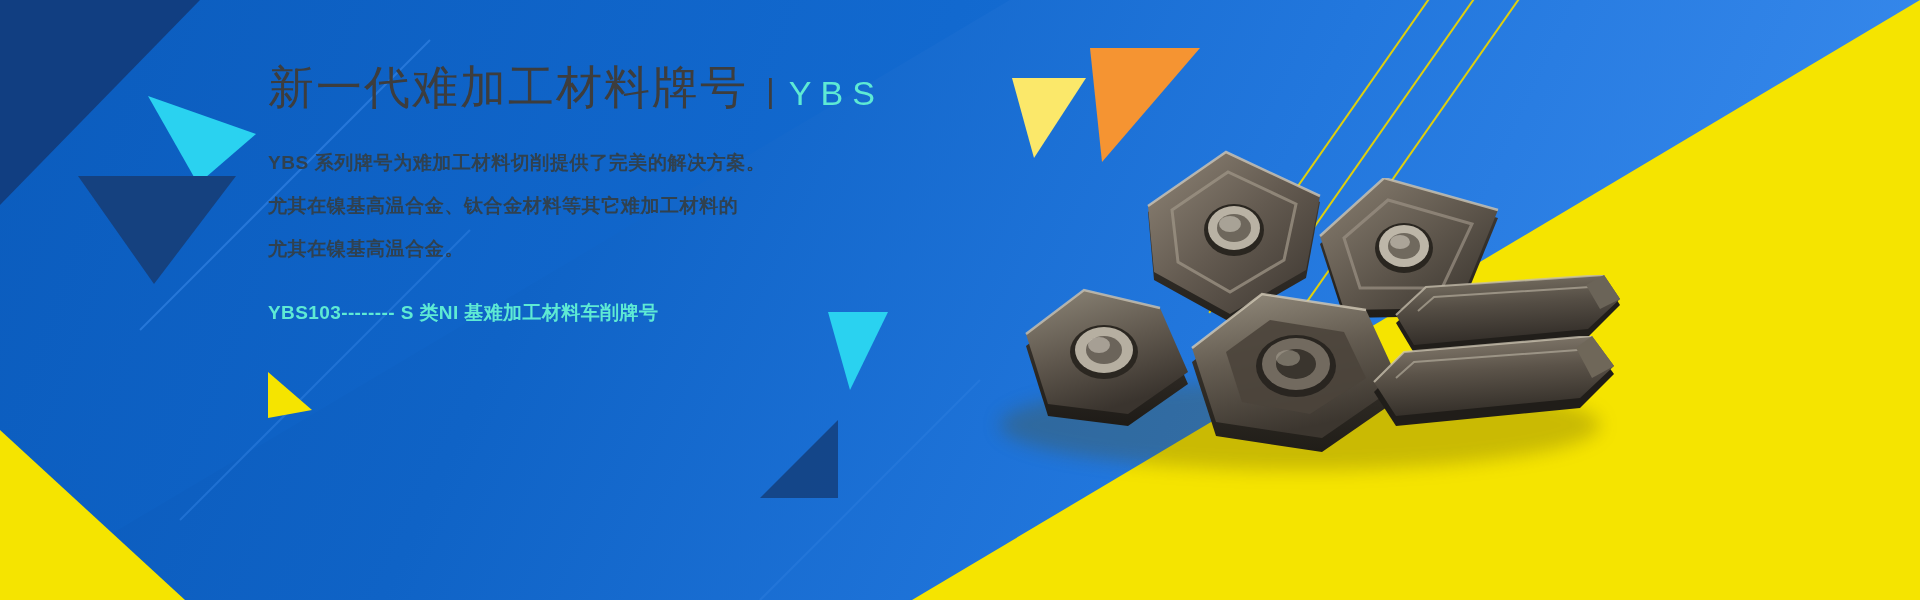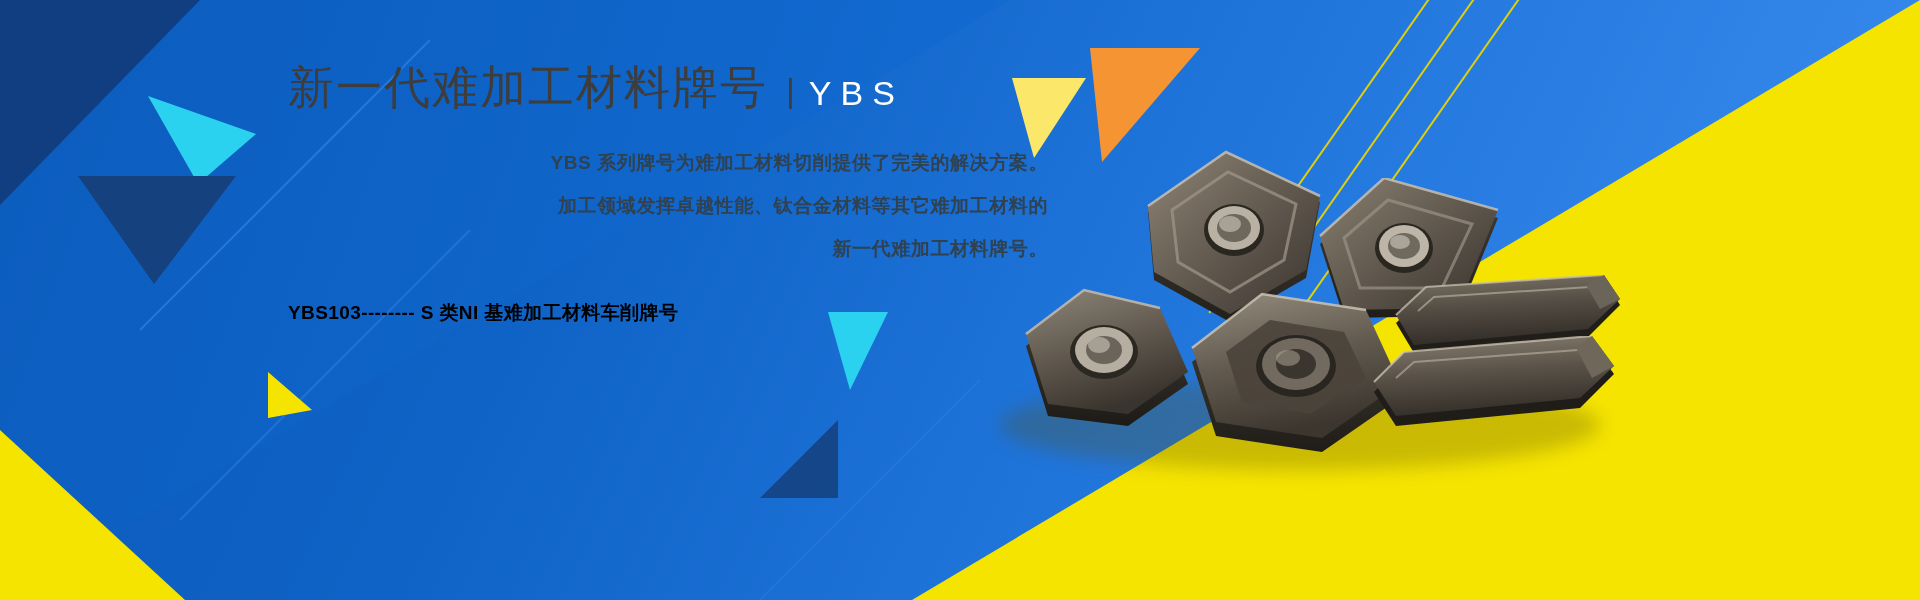--- a/index.html
+++ b/index.html
@@ -38,21 +38,21 @@
     transform-origin:0 0;
     opacity:.95;
   }
 
   
   .shape{position:absolute;}
 
   
   .content{
     position:absolute;
-    left:288px;top:64px;
+    left:268px;top:64px;
     width:760px;
   }
   .headline{
     display:flex;align-items:flex-end;
     color:#3c3c3c;
     white-space:nowrap;
   }
   .headline .h-cn{
     font-size:46px;
     line-height:1;
@@ -65,47 +65,46 @@
     line-height:1;
     margin:0 14px 3px 18px;
     color:#3d3d3d;
     font-weight:300;
   }
   .headline .h-en{
     font-size:34px;
     line-height:1;
     letter-spacing:9px;
     margin-bottom:0;
-    color:#ffffff;
+    color:#5eead4;
     font-weight:400;
   }
 
   .desc{
     margin-top:38px;
     color:#2c3a46;
-    text-align:right;
   }
   .desc p{
     margin:0 0 12px 0;
     font-size:19px;
     line-height:1.62;
     letter-spacing:.6px;
     color:#30414f;
     font-weight:700;
   }
 
   .grades{
     margin-top:38px;
   }
   .grades p{
     margin:0 0 21px 0;
     font-size:19px;
     line-height:1.2;
     letter-spacing:.4px;
-    color:#000000;
+    color:#5eead4;
     font-weight:700;
     white-space:nowrap;
   }
 
   
   .inserts{
     position:absolute;
     left:990px;top:150px;
     width:620px;height:340px;
   }
@@ -175,22 +174,22 @@
   <div class="content">
 
     <div class="headline">
       <span class="h-cn">新一代难加工材料牌号</span>
       <span class="h-sep">|</span>
       <span class="h-en">YBS</span>
     </div>
 
     <div class="desc">
       <p>YBS 系列牌号为难加工材料切削提供了完美的解决方案。</p>
-      <p>加工领域发挥卓越性能、钛合金材料等其它难加工材料的</p>
-      <p>新一代难加工材料牌号。</p>
+      <p>尤其在镍基高温合金、钛合金材料等其它难加工材料的</p>
+      <p>尤其在镍基高温合金。</p>
     </div>
 
     <div class="grades">
       <p>YBS103-------- S 类NI 基难加工材料车削牌号</p>
     </div>
   </div>
 
   <div class="inserts">
 
     <div class="shadow" style="left:10px;top:230px;width:600px;height:90px;"></div>

